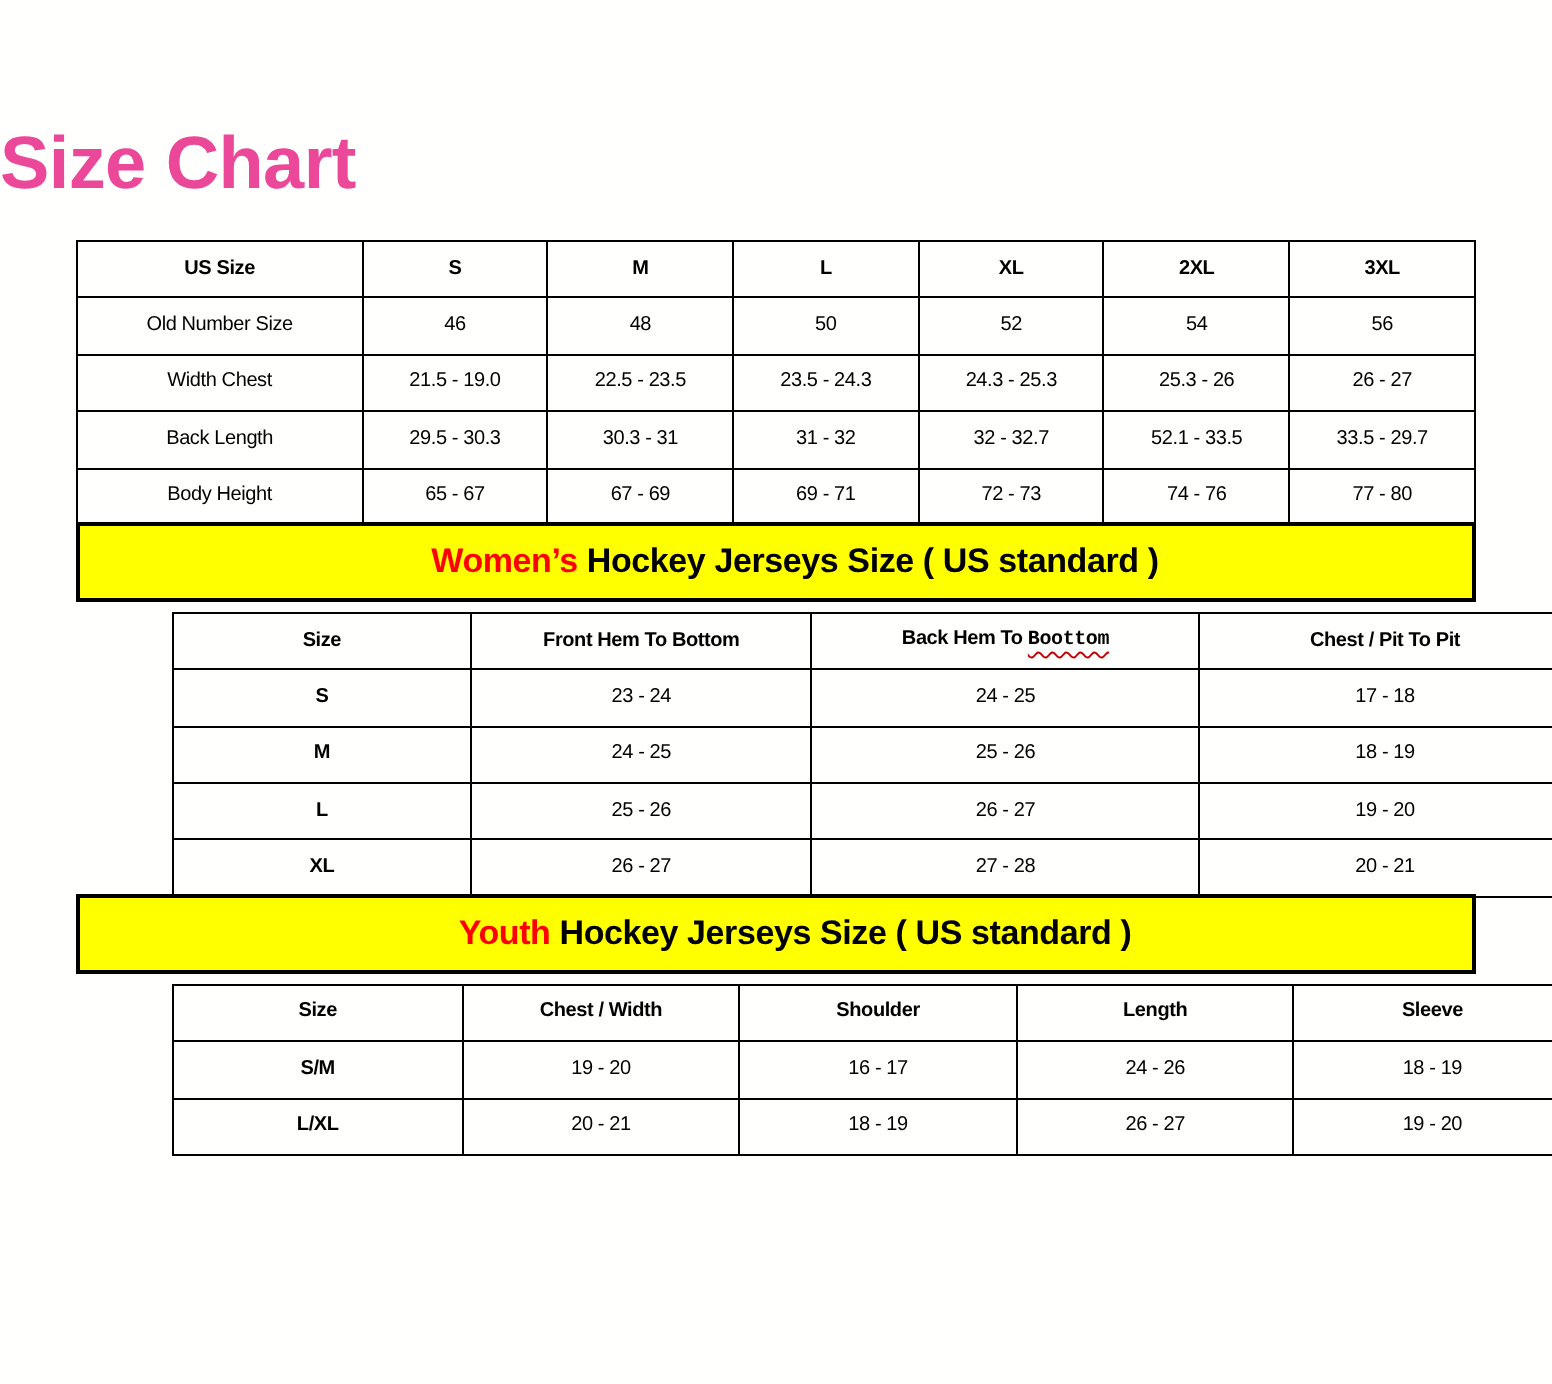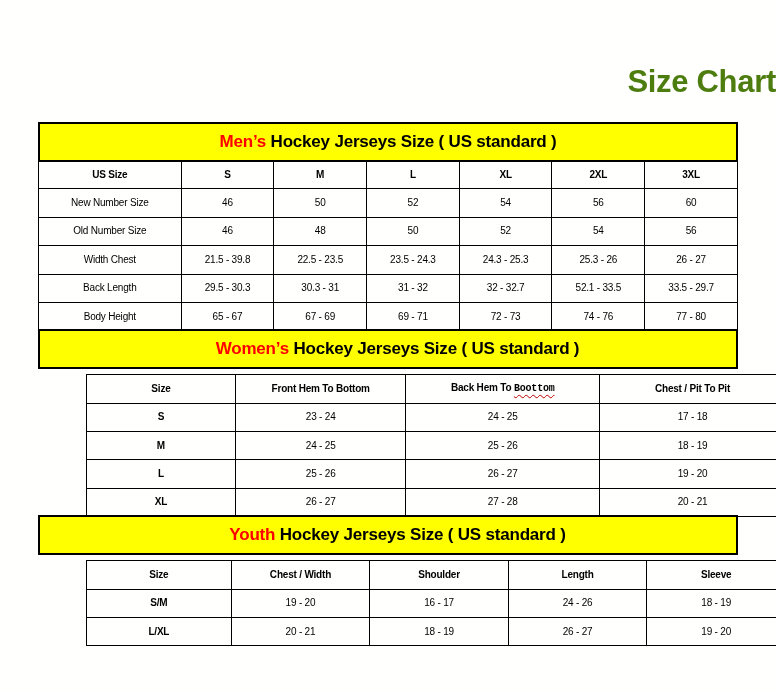--- a/index.html
+++ b/index.html
@@ -2,22 +2,22 @@
 <html><head>
 <meta charset="utf-8">
 <style>
   html,body{margin:0;padding:0;}
   body{
     width:776px;height:692px;overflow:hidden;background:#fffffe;
     font-family:"Liberation Sans", sans-serif;color:#000;
     -webkit-font-smoothing:antialiased;
   }
   .page-title{
-    margin:64px 0 22px;text-align:right;
-    font-size:31px;font-weight:bold;color:#4d7c0f;line-height:36px;
+    margin:64px 0 22px;text-align:left;
+    font-size:37px;font-weight:bold;color:#ec4899;line-height:36px;
     letter-spacing:-.3px;
   }
   .content{width:700px;margin:0 auto;}
   .band{
     background:#FFFF00;border:2px solid #000;
     text-align:center;font-weight:bold;font-size:17px;line-height:22px;
     padding:7px 4px;letter-spacing:-.2px;
   }
   .band .red{color:#FF0000;}
   .band.attached{margin-top:-2px;padding-left:23px;}
@@ -49,21 +49,20 @@
   .t-youth  col.c0{width:20.7%}  .t-youth  col.cn{width:19.825%}
 </style>
 </head>
 <body>
 
 <div class="page">
   <h1 class="page-title">Size Chart</h1>
 
   <div class="content">
 
-    <div class="band"><span class="red">Men’s </span><span>Hockey Jerseys Size ( US standard )</span></div>
     <table class="t-mens joined">
       <colgroup>
         <col class="c0">
           <col class="cn">
           <col class="cn">
           <col class="cn">
           <col class="cn">
           <col class="cn">
           <col class="cn">
       </colgroup>
@@ -73,40 +72,31 @@
             <th><span>S</span></th>
             <th><span>M</span></th>
             <th><span>L</span></th>
             <th><span>XL</span></th>
             <th><span>2XL</span></th>
             <th><span>3XL</span></th>
           </tr>
         </thead>
       <tbody>
           <tr>
-            <td class="rowlabel">New Number Size</td>
-            <td>46</td>
-            <td>50</td>
-            <td>52</td>
-            <td>54</td>
-            <td>56</td>
-            <td>60</td>
-          </tr>
-          <tr>
             <td class="rowlabel">Old Number Size</td>
             <td>46</td>
             <td>48</td>
             <td>50</td>
             <td>52</td>
             <td>54</td>
             <td>56</td>
           </tr>
           <tr>
             <td class="rowlabel">Width Chest</td>
-            <td>21.5 - 39.8</td>
+            <td>21.5 - 19.0</td>
             <td>22.5 - 23.5</td>
             <td>23.5 - 24.3</td>
             <td>24.3 - 25.3</td>
             <td>25.3 - 26</td>
             <td>26 - 27</td>
           </tr>
           <tr>
             <td class="rowlabel">Back Length</td>
             <td>29.5 - 30.3</td>
             <td>30.3 - 31</td>

